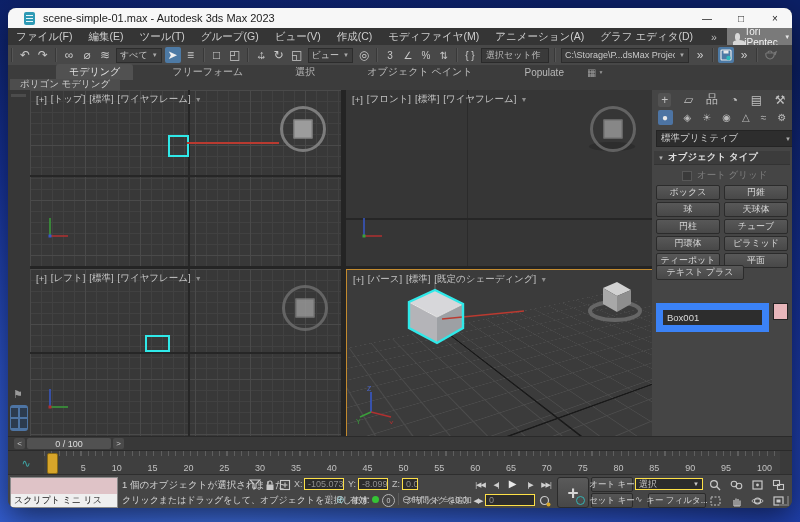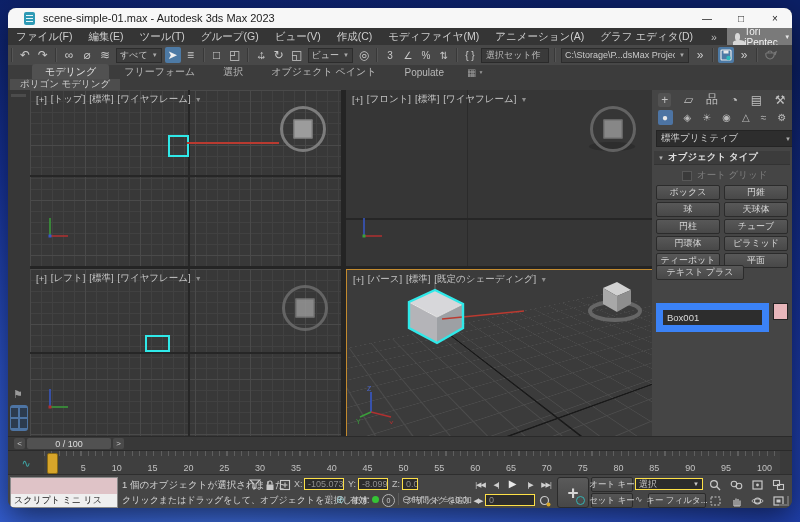--- a/index.html
+++ b/index.html
@@ -32,21 +32,21 @@
   .tsep{width:1px;height:14px;background:#383838;border-right:1px solid #555;margin:0 3px;}
   .tdrop{background:#3d3d3d;border:1px solid #2c2c2c;color:#c9c9c9;font-size:9px;height:13px;display:flex;align-items:center;padding:0 3px;gap:4px;margin:0 2px;white-space:nowrap;}
   .tdrop i{font-style:normal;font-size:6px;color:#aaa;}
   .tfield{background:#3a3a3a;border:1px solid #2a2a2a;color:#bdbdbd;font-size:9px;height:13px;display:flex;align-items:center;padding:0 4px;margin:0 2px;white-space:nowrap;overflow:hidden;}
   .mv{position:relative;width:16px;}
   .mv::before{content:"↔";position:absolute;left:3px;top:1px;}
   .mv::after{content:"↕";position:absolute;left:6px;top:1px;}
   
   .ribbon{position:absolute;left:0;top:57px;width:784px;height:25px;background:#3c3c3c;border-bottom:1px solid #2c2c2c;}
   .rtabs{display:flex;height:14px;align-items:center;font-size:10px;color:#b8b8b8;padding-left:24px;gap:2px;}
-  .rtab{padding:1px 13px;white-space:nowrap;}
+  .rtab{padding:1px 13px;white-space:nowrap;margin-left:24px;}
   .rtab.act{background:#515151;color:#e3e3e3;border-radius:3px 3px 0 0;}
   .rcfg{display:flex;align-items:center;gap:2px;color:#9a9a9a;font-size:8px;margin-left:8px;}
   .rsub{display:flex;height:11px;}
   .rchip{background:#4d4d4d;color:#cfcfcf;font-size:9.5px;padding:0 10px;border-radius:0 0 0 0;margin-left:2px;display:flex;align-items:center;white-space:nowrap;}
   
   .main{position:absolute;left:0;top:82px;width:784px;height:346px;background:#242424;}
   .lstrip{position:absolute;left:0;top:0;width:22px;height:346px;background:#373737;border-right:1px solid #262626;}
   .lgrip{position:absolute;left:3px;top:4px;width:15px;height:3px;background:#4c4c4c;}
   .flagic{position:absolute;left:5px;top:298px;color:#9a9a9a;font-size:11px;}
   .laytab{position:absolute;left:2px;top:315px;width:18px;height:26px;background:#4d74a3;border-radius:3px;display:grid;grid-template-columns:7px 7px;grid-template-rows:9px 9px;gap:2px;justify-content:center;align-content:center;}

